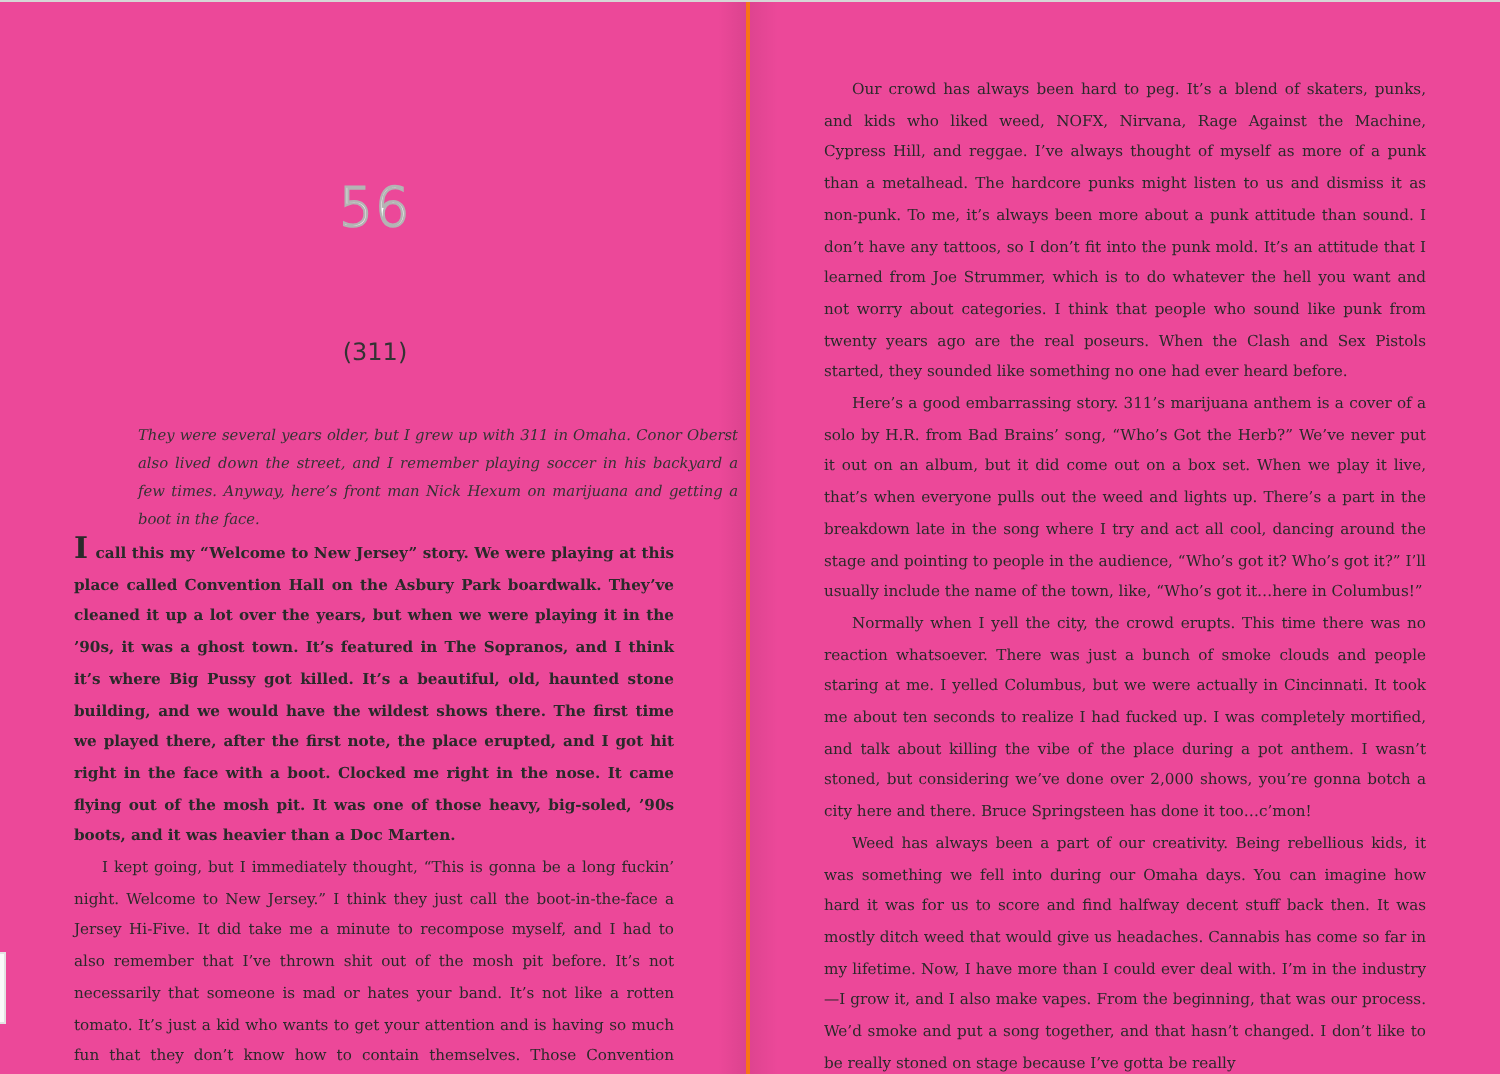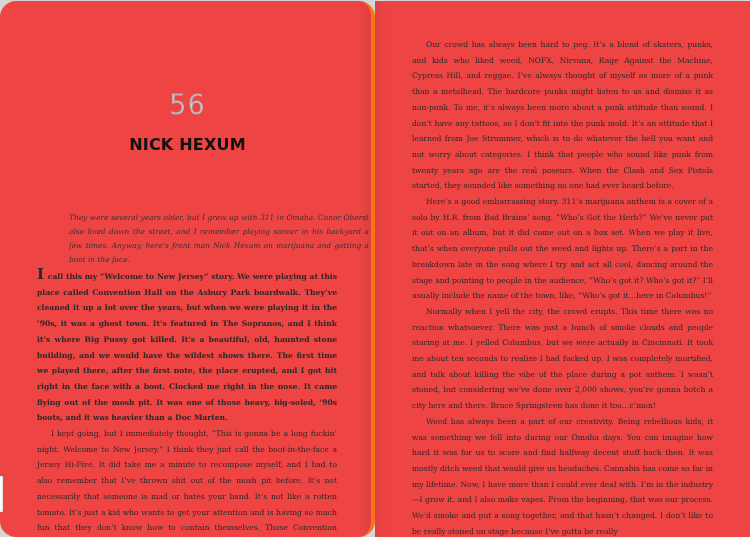--- a/index.html
+++ b/index.html
@@ -1,20 +1,20 @@
 <!DOCTYPE html>
 <html><head>
   <meta charset="utf-8">
   <style>
     * { box-sizing: border-box; margin: 0; padding: 0; }
     html, body { width: 750px; height: 537px; overflow: hidden; background: #d6d6d6; }
     body { position: relative; font-family: "DejaVu Serif", serif; }
     .spread { position: absolute; left: 0; top: 1px; width: 750px; height: 536px; display: flex; }
-    .page { position: relative; width: 375px; height: 536px; background: #ef4444; overflow: hidden; }
-    .page-left { border-right: 4px solid #f97316; border-radius: 16px; }
+    .page { position: relative; width: 375px; height: 536px; background: #ec4899; overflow: hidden; }
+    .page-left { border-right: 2px solid #f97316; }
     .page-left::after { content: ""; position: absolute; right: 0; top: 0; width: 14px; height: 100%;
       background: linear-gradient(to right, rgba(0,0,0,0), rgba(0,0,0,0.07)); }
     .page-right::before { content: ""; position: absolute; left: 0; top: 0; width: 14px; height: 100%;
       background: linear-gradient(to left, rgba(0,0,0,0), rgba(0,0,0,0.06)); }
     .edge-marker { position: absolute; left: 0; top: 475px; width: 3px; height: 36px;
       border: 1px solid #e3e3e3; border-left: none; background: #fafafa; }
 
     .chapter-num { position: absolute; left: 0; width: 375px; top: 88px; text-align: center;
       font-family: "DejaVu Sans", sans-serif; font-size: 27px; font-weight: 300;
       color: #ffffff; -webkit-text-stroke: 1.1px #b4b4b4; letter-spacing: 1px; }
@@ -36,21 +36,21 @@
     .body-text p.first { text-indent: 0; font-weight: bold; }
     .dropcap { font-size: 15px; line-height: 10px; margin-right: 1px; }
   </style>
 </head>
 <body>
 
 <div class="spread">
   <div class="page page-left">
     <div class="edge-marker"></div>
     <div class="chapter-num">56</div>
-    <div class="chapter-title">NICK HEXUM</div>
+    <div class="chapter-sub">(311)</div>
     <div class="intro">They were several years older, but I grew up with 311 in Omaha. Conor Oberst also lived down the street, and I remember playing soccer in his backyard a few times. Anyway, here’s front man Nick Hexum on marijuana and getting a boot in the face.</div>
     <div class="body-text left-body">
       <p class="first"><span class="dropcap">I</span><span> call this my “Welcome to New Jersey” story. We were playing at this place called Convention Hall on the Asbury Park boardwalk. They’ve cleaned it up a lot over the years, but when we were playing it in the ’90s, it was a ghost town. It’s featured in The Sopranos, and I think it’s where Big Pussy got killed. It’s a beautiful, old, haunted stone building, and we would have the wildest shows there. The first time we played there, after the first note, the place erupted, and I got hit right in the face with a boot. Clocked me right in the nose. It came flying out of the mosh pit. It was one of those heavy, big-soled, ’90s boots, and it was heavier than a Doc Marten.</span></p>
       <p>I kept going, but I immediately thought, “This is gonna be a long fuckin’ night. Welcome to New Jersey.” I think they just call the boot-in-the-face a Jersey Hi-Five. It did take me a minute to recompose myself, and I had to also remember that I’ve thrown shit out of the mosh pit before. It’s not necessarily that someone is mad or hates your band. It’s not like a rotten tomato. It’s just a kid who wants to get your attention and is having so much fun that they don’t know how to contain themselves. Those Convention shows were always the craziest.</p>
     </div>
   </div>
   <div class="page page-right">
     <div class="body-text right-body">
       <p>Our crowd has always been hard to peg. It’s a blend of skaters, punks, and kids who liked weed, NOFX, Nirvana, Rage Against the Machine, Cypress Hill, and reggae. I’ve always thought of myself as more of a punk than a metalhead. The hardcore punks might listen to us and dismiss it as non-punk. To me, it’s always been more about a punk attitude than sound. I don’t have any tattoos, so I don’t fit into the punk mold. It’s an attitude that I learned from Joe Strummer, which is to do whatever the hell you want and not worry about categories. I think that people who sound like punk from twenty years ago are the real poseurs. When the Clash and Sex Pistols started, they sounded like something no one had ever heard before.</p>
       <p>Here’s a good embarrassing story. 311’s marijuana anthem is a cover of a solo by H.R. from Bad Brains’ song, “Who’s Got the Herb?” We’ve never put it out on an album, but it did come out on a box set. When we play it live, that’s when everyone pulls out the weed and lights up. There’s a part in the breakdown late in the song where I try and act all cool, dancing around the stage and pointing to people in the audience, “Who’s got it? Who’s got it?” I’ll usually include the name of the town, like, “Who’s got it…here in Columbus!”</p>

